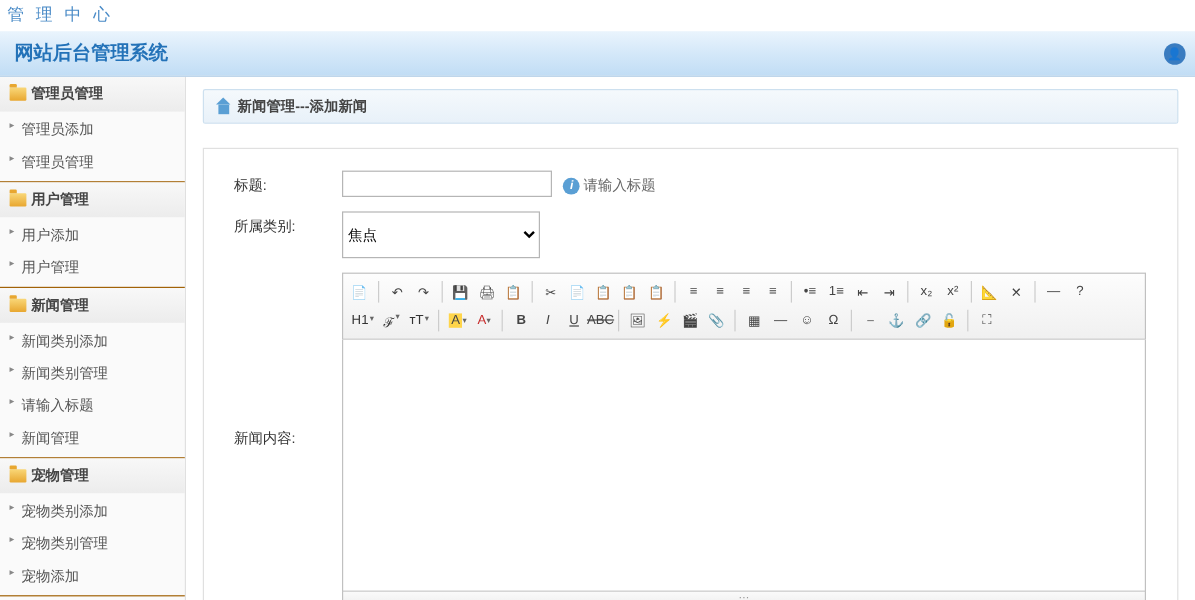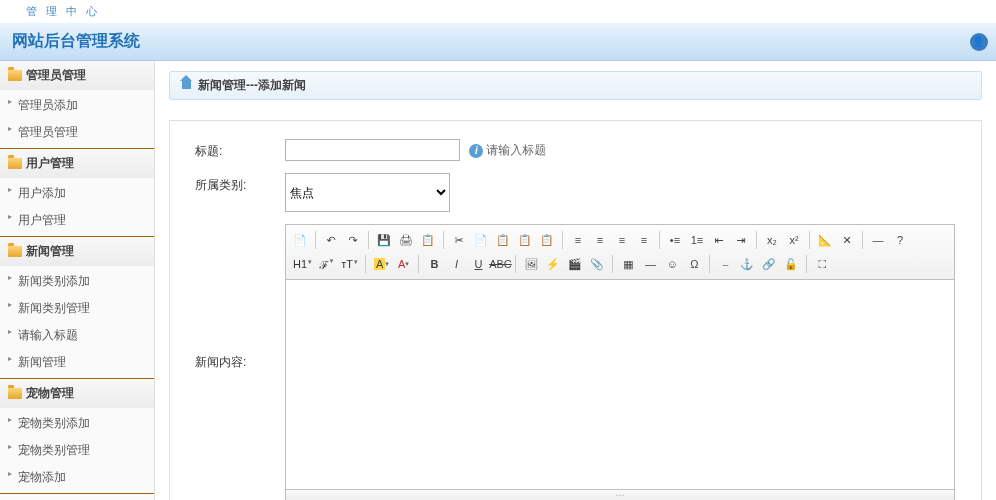--- a/index.html
+++ b/index.html
@@ -1,31 +1,31 @@
 <!DOCTYPE html>
 <html><head>
 <meta charset="utf-8">
 <style>
 *{margin:0;padding:0;box-sizing:border-box;font-family:"Microsoft YaHei",Arial,sans-serif}
 body{background:#fff;font-size:12px;color:#333}
-.top-bar{padding:4px 26px;color:#4a8bc7;font-size:11px;letter-spacing:3px}
+.top-bar{padding:4px 6px;color:#4a8bc7;font-size:14px;letter-spacing:3px}
 .header{background:linear-gradient(to bottom,#eaf4fd 0%,#d4e8f9 50%,#c1ddf5 100%);padding:8px 12px;border-bottom:1px solid #b0cce6;position:relative}
 .header h1{font-size:16px;color:#2372b8;font-weight:bold}
 .header-icon{position:absolute;right:8px;top:50%;transform:translateY(-50%);width:18px;height:18px;background:#3a7cc0;border-radius:50%;display:flex;align-items:center;justify-content:center;color:#fff;font-size:10px}
 .container{display:flex;height:calc(100vh - 60px)}
 .sidebar{width:155px;background:#fafafa;border-right:1px solid #e0e0e0}
 .side-group{border-bottom:1px solid #a16207}
 .side-header{background:linear-gradient(to bottom,#f8f8f8,#ececec);padding:6px 8px;font-size:12px;font-weight:bold;color:#444;cursor:pointer;display:flex;align-items:center;gap:4px}
 .folder-icon{width:14px;height:11px;background:linear-gradient(to bottom,#f9d778,#e8a730);border-radius:1px;display:inline-block;position:relative}
 .folder-icon:before{content:"";position:absolute;top:-3px;left:0;width:6px;height:3px;background:#e8a730;border-radius:1px 1px 0 0}
 .side-items{padding:2px 0}
 .side-item{padding:5px 8px 5px 18px;font-size:12px;color:#555;cursor:pointer;position:relative}
 .side-item:before{content:"▸";position:absolute;left:8px;color:#888;font-size:8px}
 .main{flex:1;padding:10px 14px;overflow:auto}
-.breadcrumb{background:linear-gradient(to bottom,#f5f9fc,#e8f1f9);border:1px solid #cde0ef;padding:5px 10px;display:flex;gap:5px;font-size:12px;color:#444;border-radius:2px}
+.breadcrumb{background:linear-gradient(to bottom,#f5f9fc,#e8f1f9);border:1px solid #cde0ef;padding:5px 10px;display:flex;align-items:center;gap:5px;font-size:12px;color:#444;border-radius:2px}
 .home-icon{width:13px;height:12px;display:inline-block;position:relative}
 .home-icon:before{content:"";position:absolute;top:4px;left:2px;width:9px;height:8px;background:#5a9fd4;}
 .home-icon:after{content:"";position:absolute;top:-2px;left:0;border-left:6.5px solid transparent;border-right:6.5px solid transparent;border-bottom:6px solid #5a9fd4}
 .form-panel{background:#fff;border:1px solid #e0e0e0;margin-top:20px;padding:18px 25px}
 .form-row{display:flex;align-items:flex-start;margin-bottom:12px}
 .form-label{width:90px;text-align:left;padding-right:8px;font-size:12px;color:#333;padding-top:4px}
 .form-ctrl input[type=text]{width:175px;height:22px;border:1px solid #b5b5b5;padding:0 4px;font-size:12px}
 .form-ctrl select{width:165px;height:39px;border:1px solid #b5b5b5;font-size:12px;background:#fff}
 .hint{display:inline-flex;align-items:center;gap:3px;margin-left:6px;color:#666;font-size:12px}
 .info-icon{width:14px;height:14px;border-radius:50%;background:#5a9fd4;color:#fff;display:inline-flex;align-items:center;justify-content:center;font-size:10px;font-weight:bold;font-style:italic}

